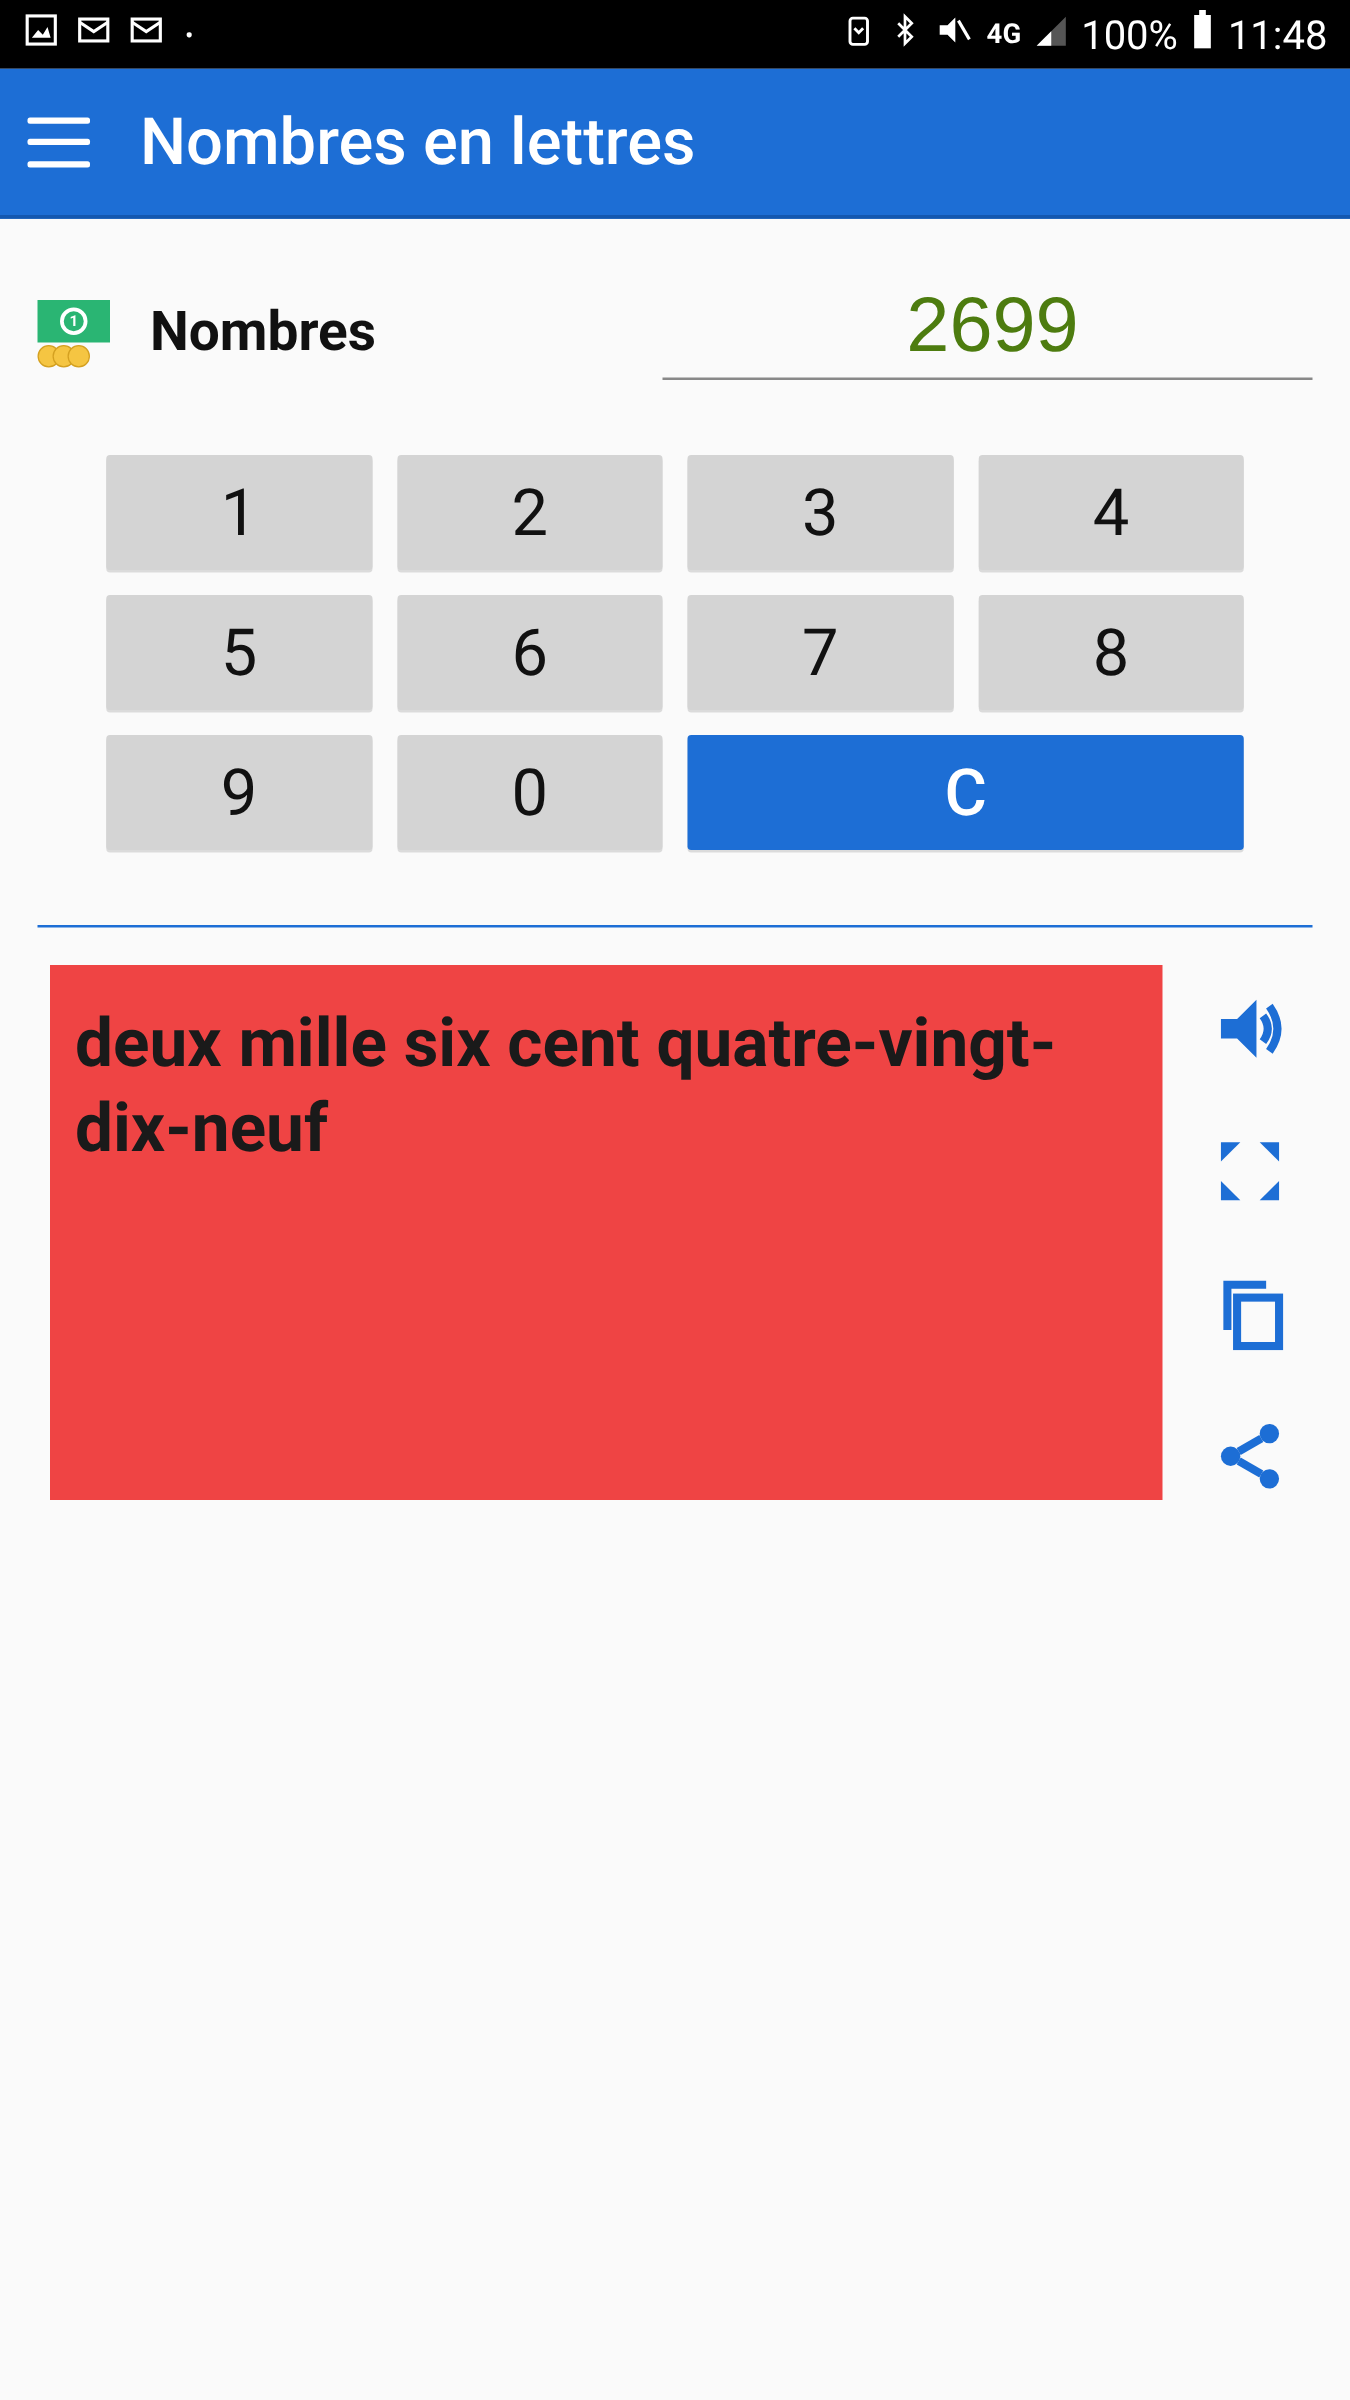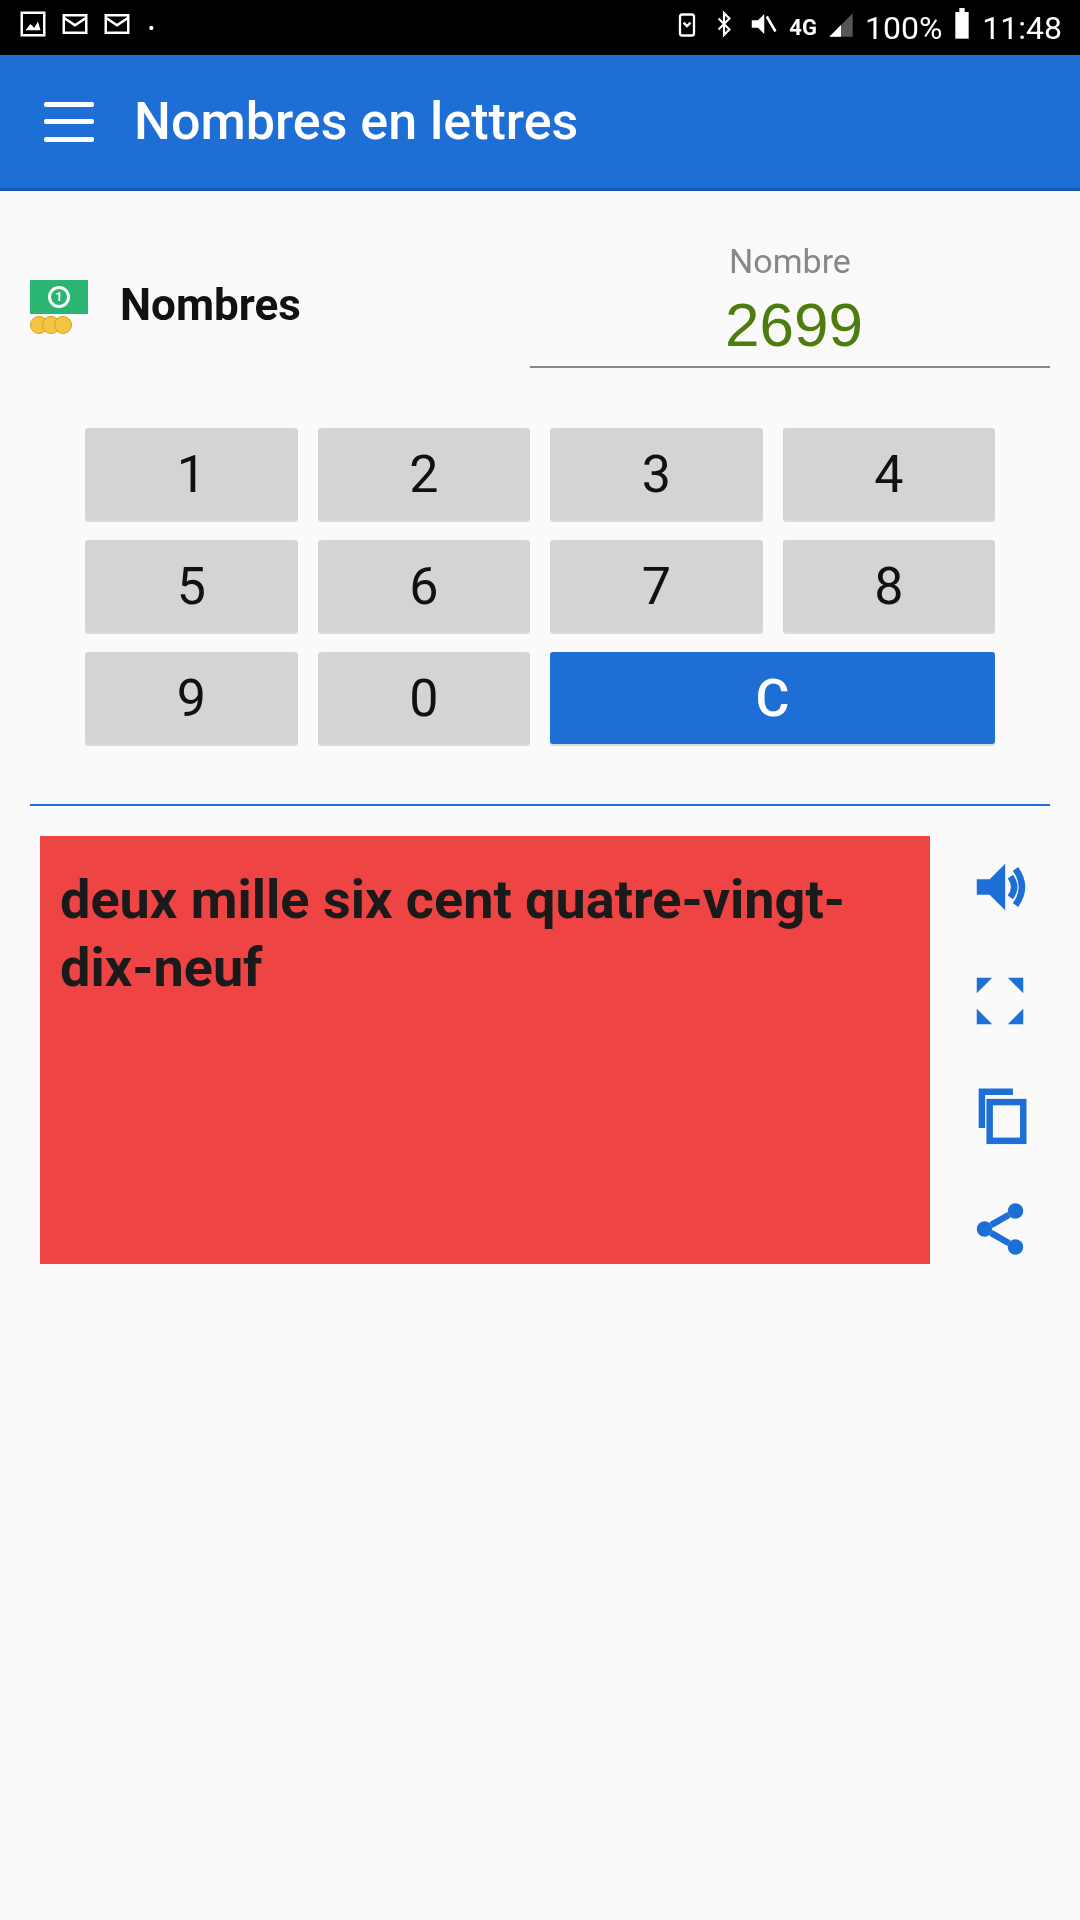--- a/index.html
+++ b/index.html
@@ -17,25 +17,25 @@
       display: flex;
       align-items: center;
       justify-content: space-between;
       padding: 0 18px;
       font-size: 30px;
     }
     .status-left { display: flex; gap: 12px; align-items: center; }
     .status-right { display: flex; gap: 10px; align-items: center; }
     .status-right span { font-size: 32px; font-weight: 400; }
     .app-bar {
-      height: 136px;
+      height: 120px;
       background: #1d6ed5;
       display: flex;
       align-items: center;
-      padding: 0 44px;
+      padding: 0 22px;
       gap: 40px;
       border-bottom: 3px solid #1458b0;
     }
     .hamburger { width: 50px; height: 40px; display: flex; flex-direction: column; justify-content: space-between; cursor: pointer; }
     .hamburger div { height: 5px; background: #fff; border-radius: 2px; }
     .app-title { color: #fff; font-size: 52px; font-weight: 500; }
     .content { padding: 50px 30px 0 30px; }
     .input-row {
       display: flex;
       align-items: center;
@@ -205,21 +205,20 @@
         </div>
       <div class="coins">
           <div class="coin"></div>
           <div class="coin"></div>
           <div class="coin"></div>
         </div>
     </div>
     <div class="number-label">Nombres</div>
     <div class="spacer"></div>
     <div class="input-field-wrap">
-      <div class="input-hint">Nombre</div>
       <input class="input-value" value="2699" style="">
     </div>
   </div>
 
   <div class="keypad">
     <div class="key">1</div>
     <div class="key">2</div>
     <div class="key">3</div>
     <div class="key">4</div>
     <div class="key">5</div>

